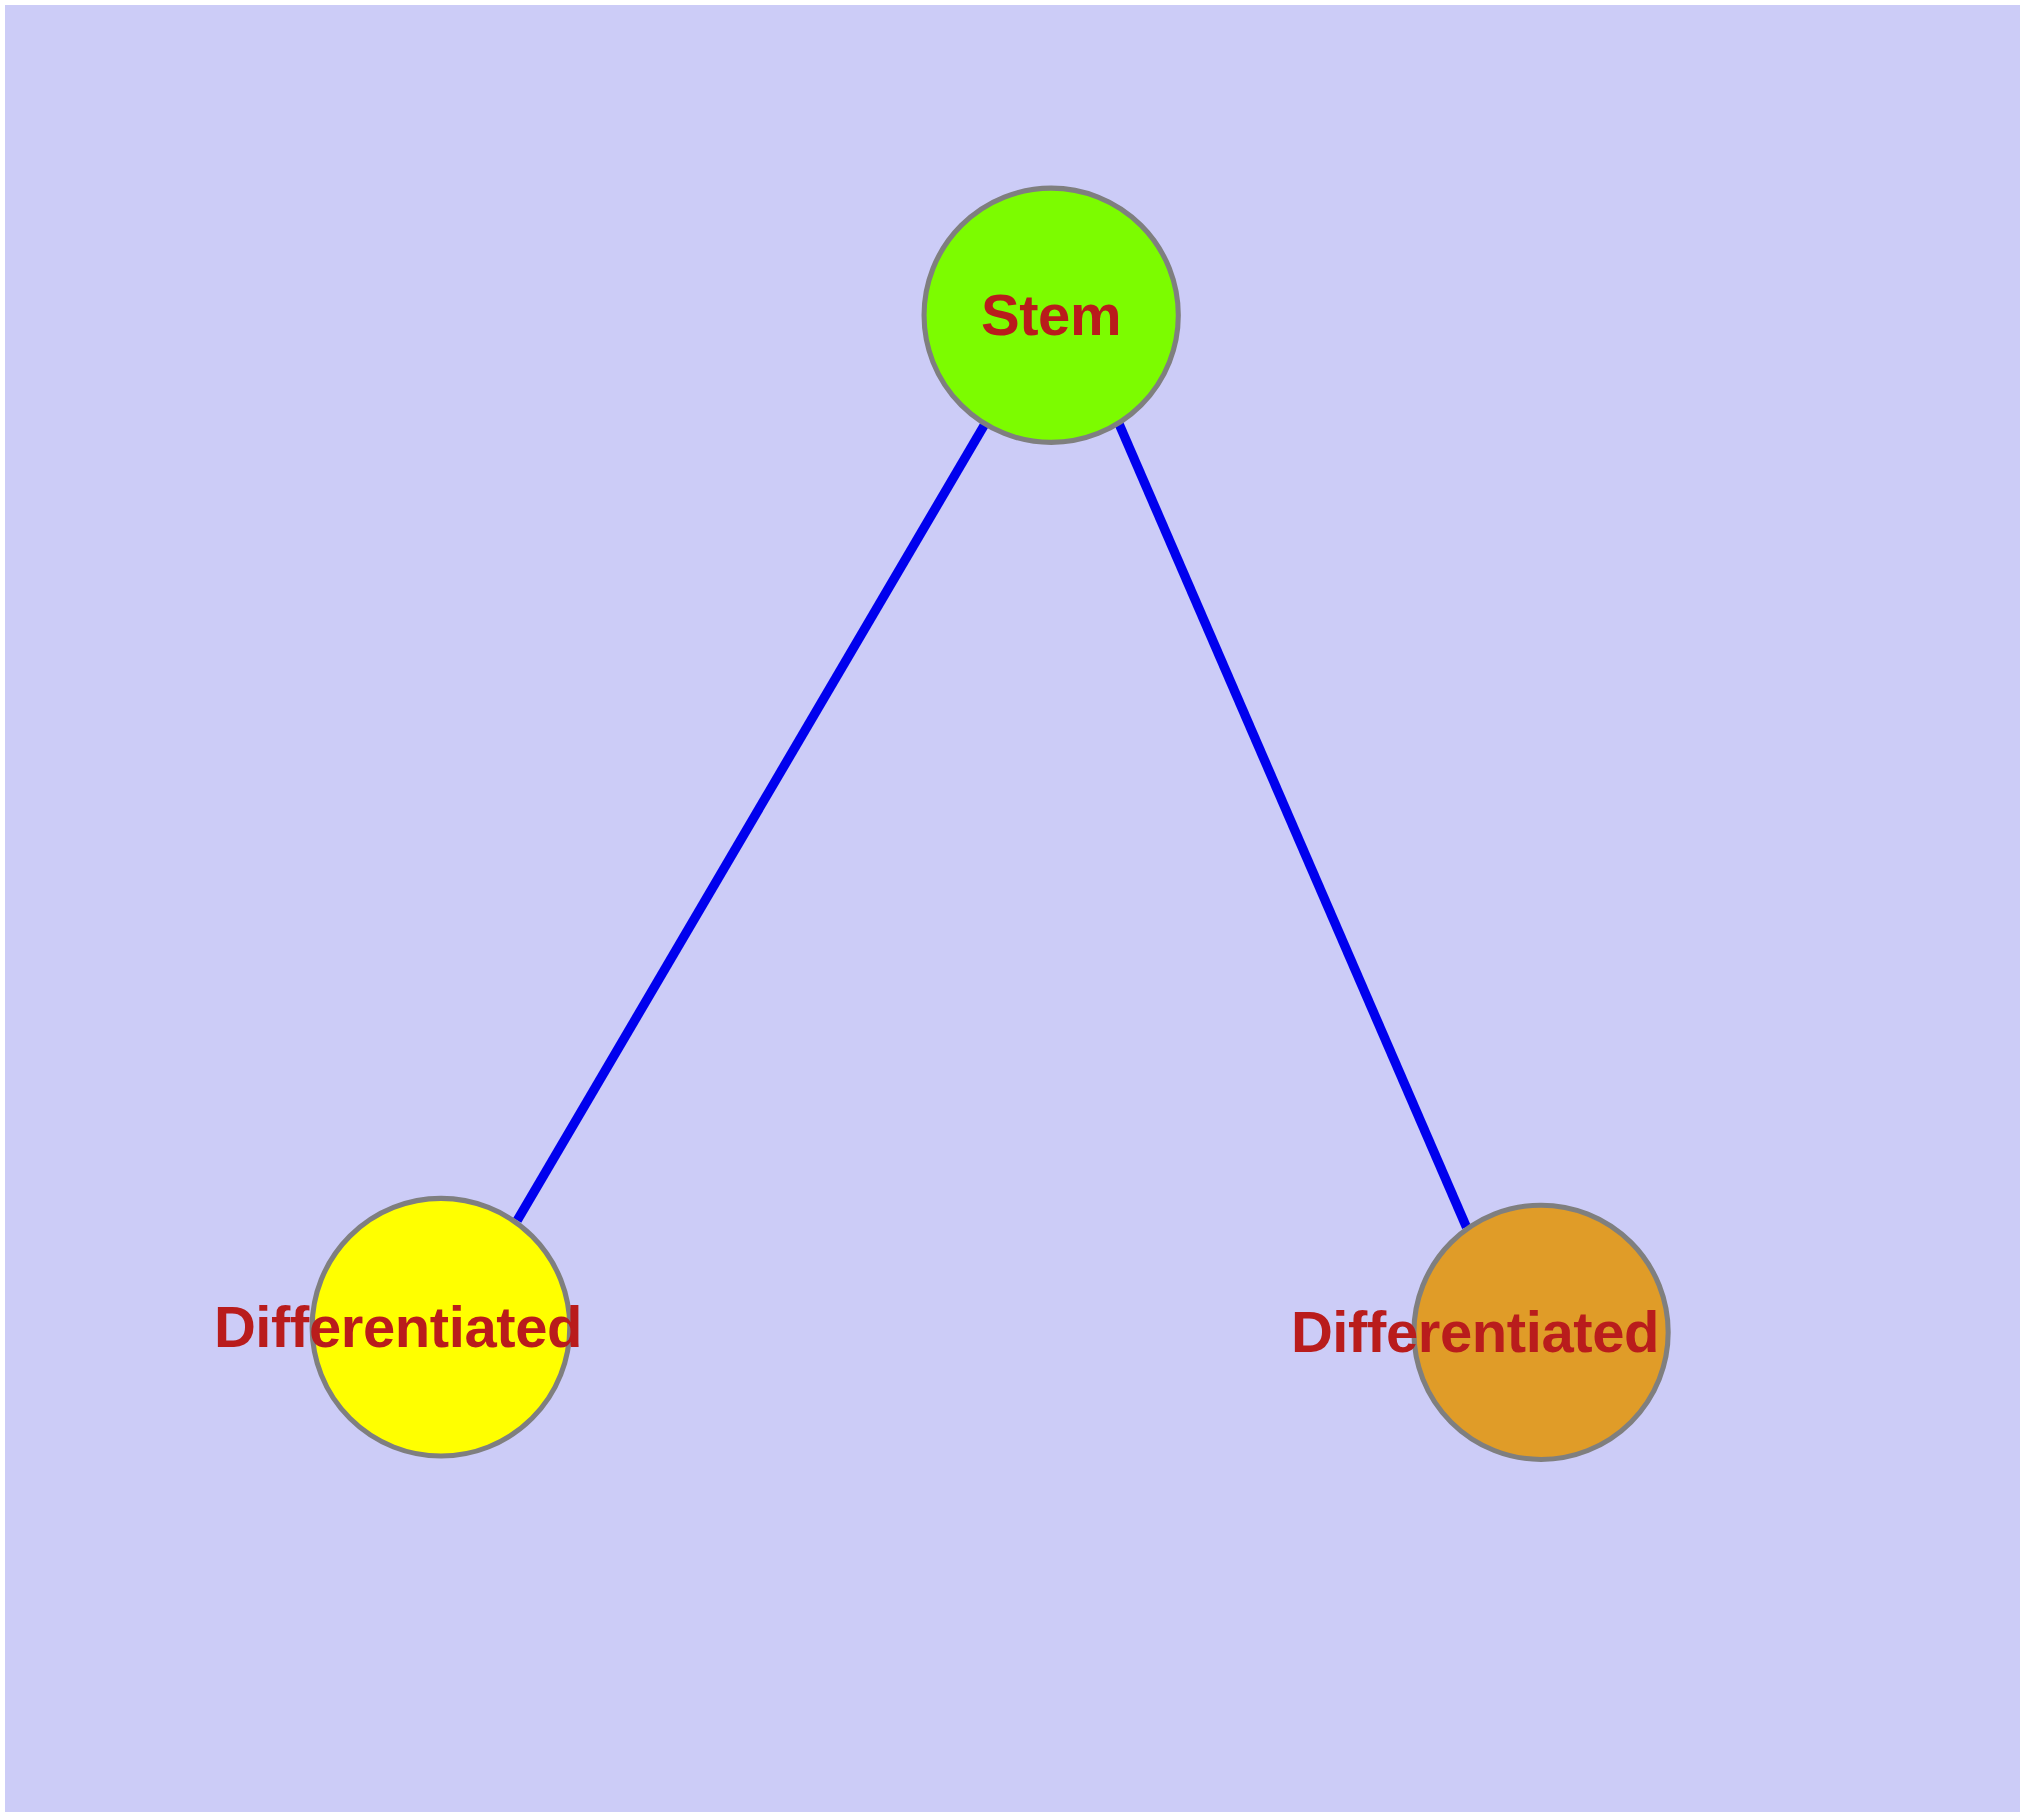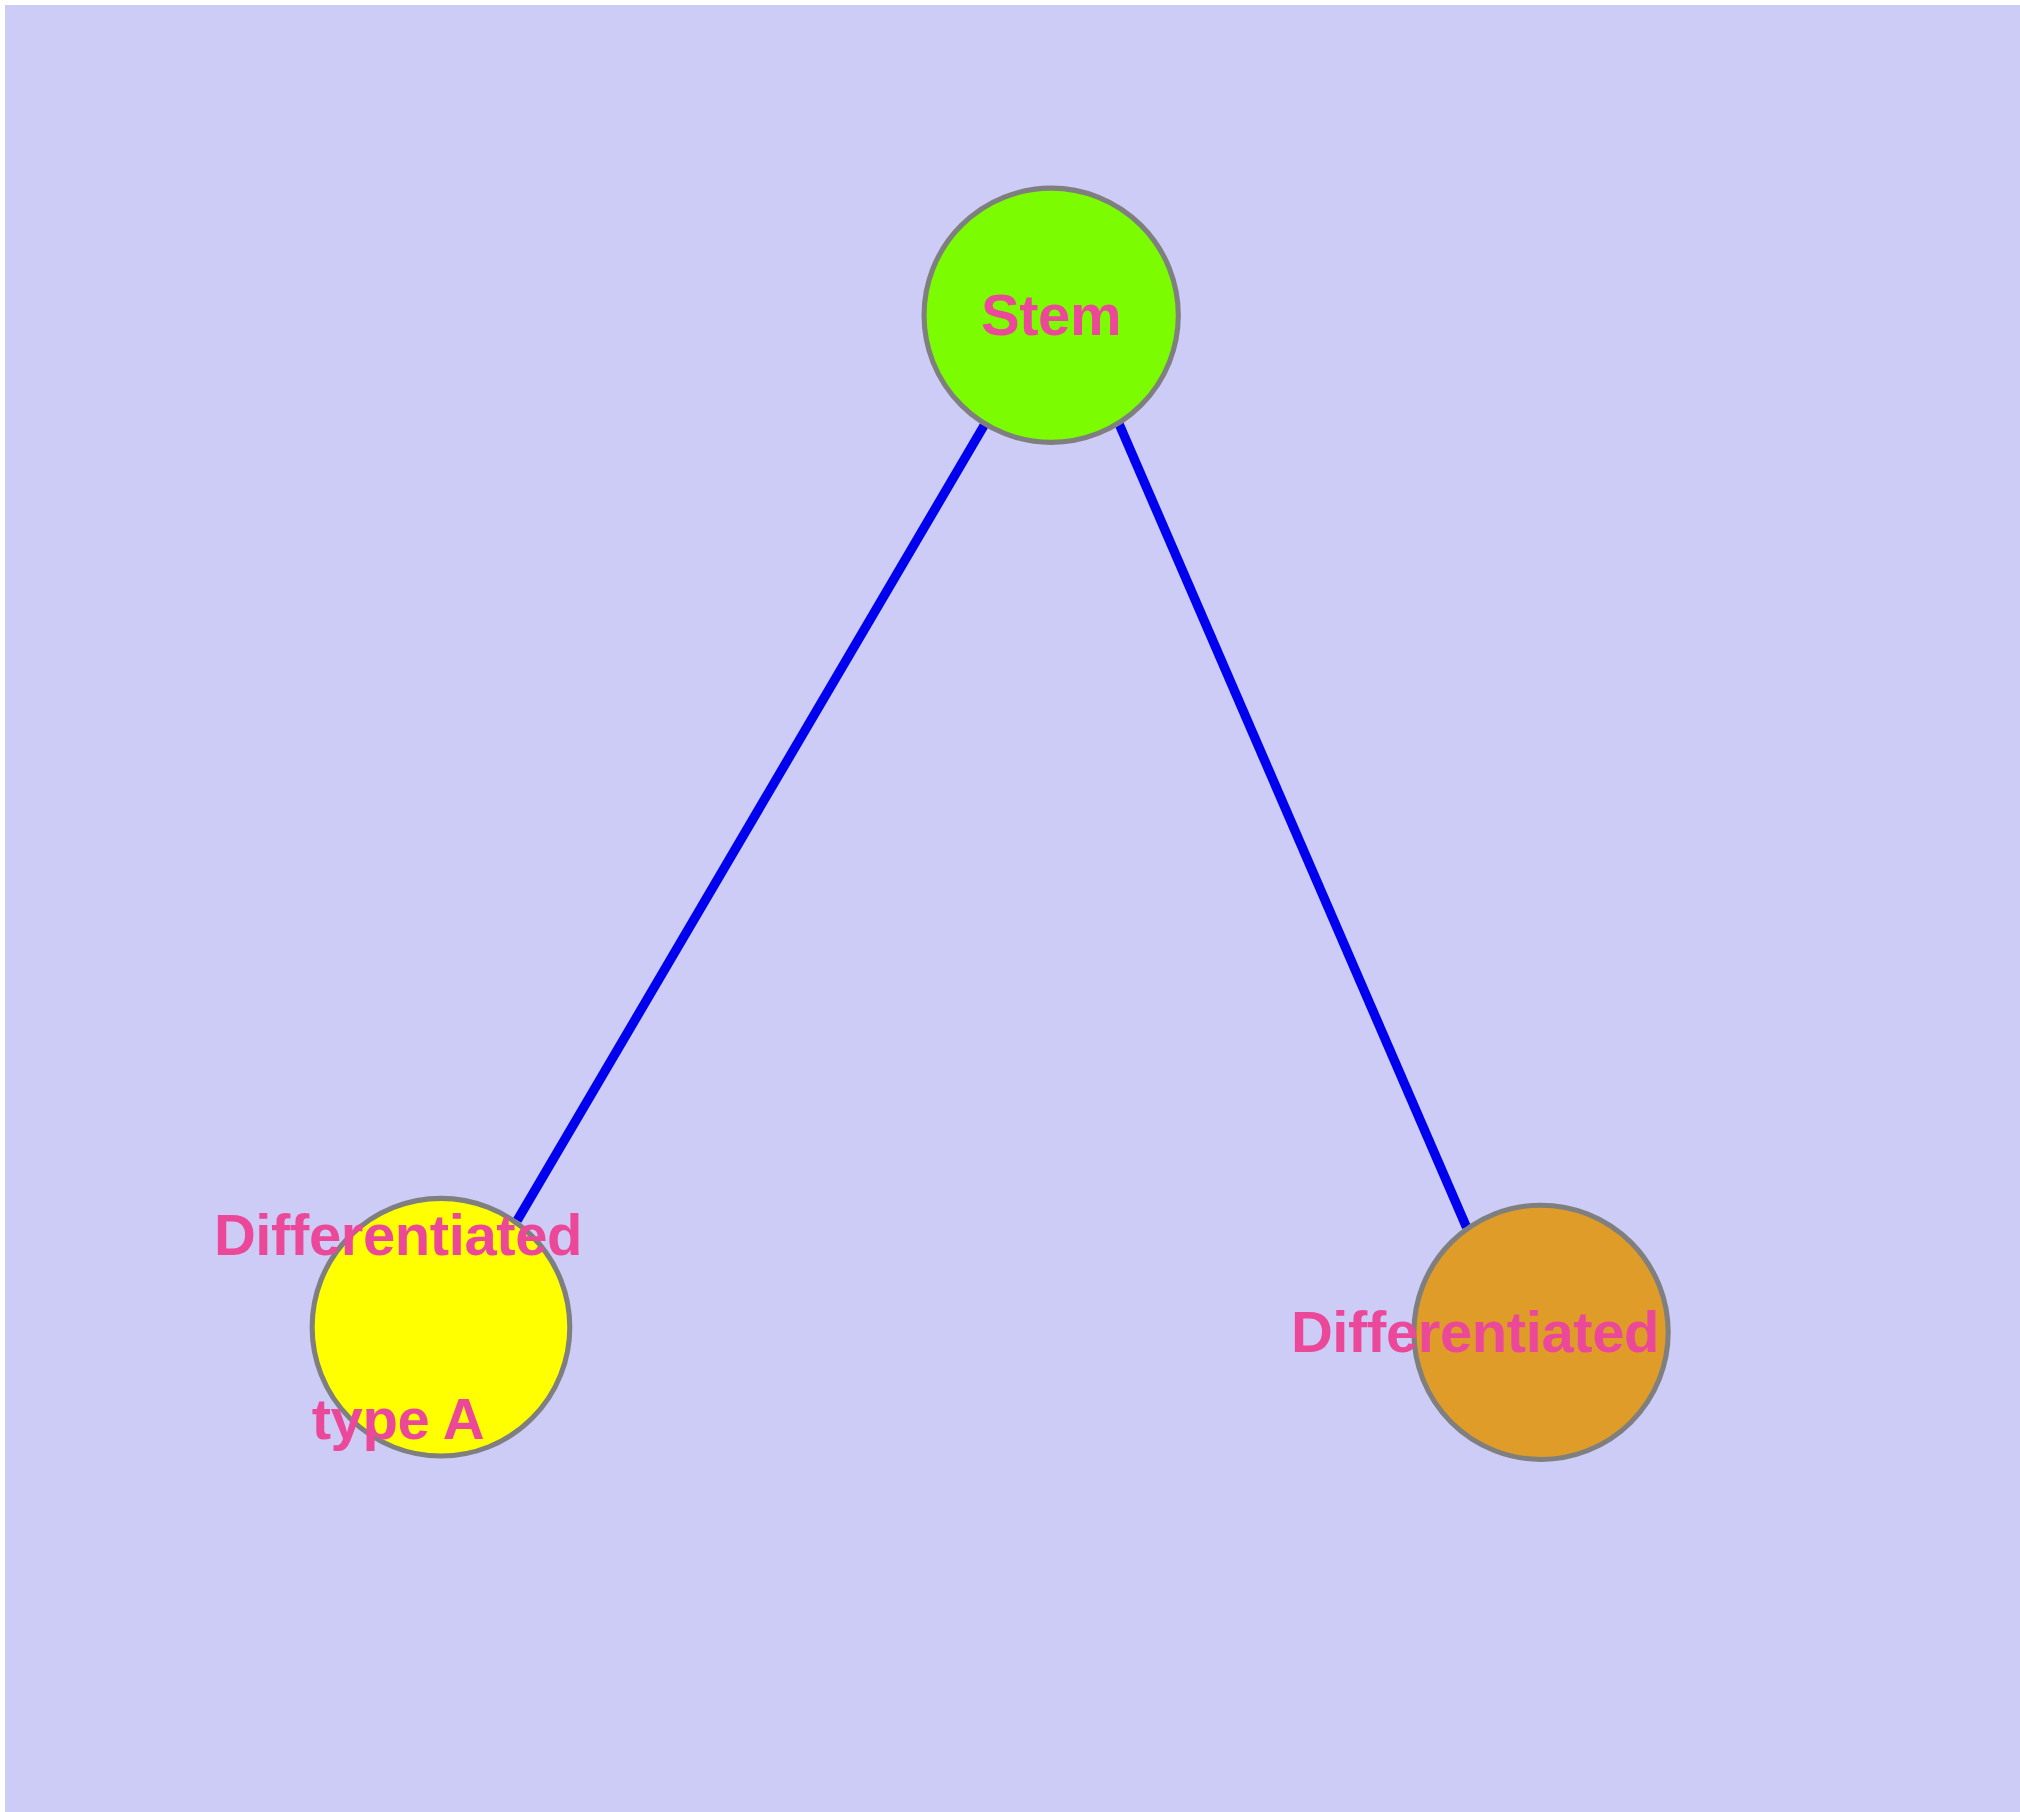--- a/index.html
+++ b/index.html
@@ -36,21 +36,21 @@
     stroke: #7f7f7f;
     stroke-width: 6;
   }
   .edge-line {
     stroke: #0000ee;
     stroke-width: 11;
     stroke-linecap: butt;
   }
   .node-label {
     position: absolute;
-    color: #ec4899;
+    color: #b91c1c;
     font-family: "Liberation Sans", sans-serif;
     font-weight: bold;
     font-size: 58px;
     line-height: 1.06;
     text-align: center;
     white-space: pre;
     transform: translate(-50%, -50%);
     pointer-events: none;
     letter-spacing: -0.4px;
   }
@@ -73,21 +73,20 @@
       <circle class="node-circle" cx="1240" cy="372" r="150" fill="#7cfc00"></circle>
       <circle class="node-circle" cx="520" cy="1566" r="152" fill="#ffff00"></circle>
       <circle class="node-circle" cx="1818" cy="1572" r="150" fill="#e09c28"></circle>
     </g>
   </svg>
 
   <div class="node-label" style="left:1051px; top:315px;">Stem</div>
 
   <div class="node-label" style="left:398px; top:1327px;">
     <div>Differentiated</div>
-    <div>type A</div>
   </div>
 
   <div class="node-label" style="left:1475px; top:1332px;">
     <div>Differentiated</div>
   </div>
 
 </div>
 
 
 </body></html>

